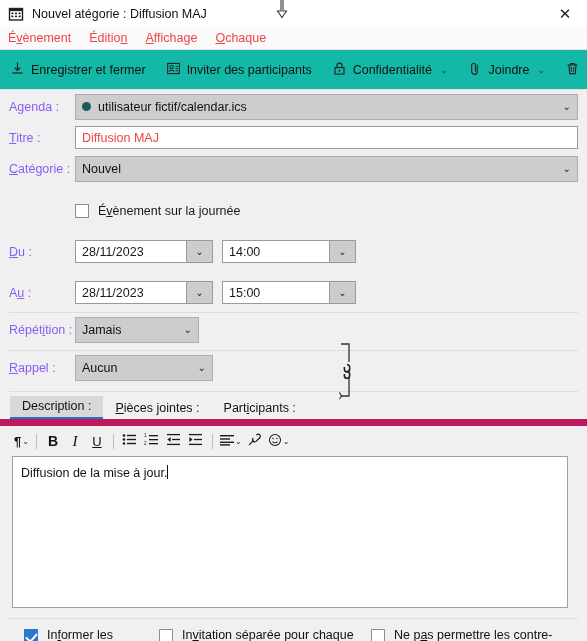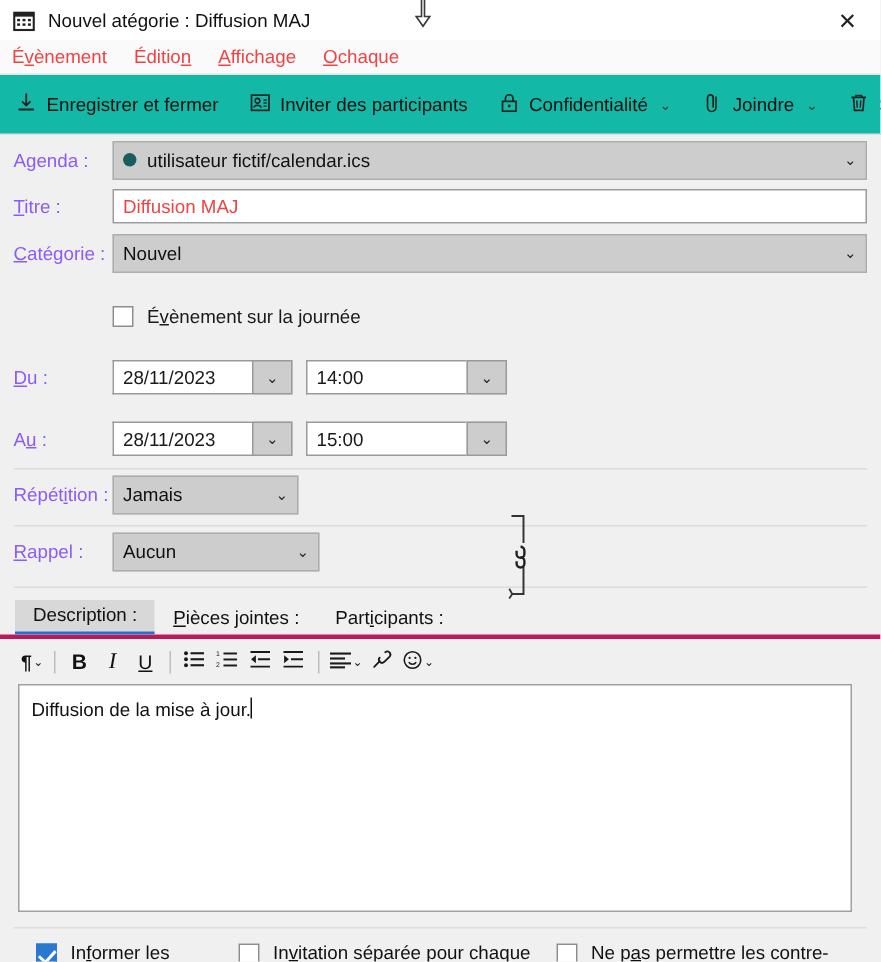--- a/index.html
+++ b/index.html
@@ -139,21 +139,21 @@
     width: 5px; height: 9px;
     border: solid #fff;
     border-width: 0 2px 2px 0;
     transform: rotate(42deg);
   }
   .allday-row .cl { margin-left: 9px; font-size: 12.5px; }
 
   
   .dt-row { display: flex; align-items: center; height: 27px; margin-top: 14px; }
   .dt-row .lbl { width: 66px; }
-  .date-combo { width: 120px; display: flex; }
+  .date-combo { width: 138px; display: flex; }
   .time-combo { width: 134px; display: flex; margin-left: 9px; }
   .combo-input {
     background: #fff;
     border: 1px solid #9a9a9a;
     border-right: none;
     height: 23px;
     flex: 1 1 auto;
     display: flex; align-items: center;
     padding: 0 6px;
     font-size: 12.5px;
@@ -182,21 +182,21 @@
     background: #dcdcdc;
     margin: 6px 0 0 0;
   }
 
   
   .tabs {
     display: flex;
     align-items: flex-end;
     margin-top: 10px;
     padding-left: 10px;
-    border-bottom: 3px solid #be185d;
+    border-bottom: 7px solid #be185d;
     height: 24px;
   }
   .tab {
     padding: 3px 12px 4px 12px;
     font-size: 12.5px;
     color: #111;
     cursor: default;
     white-space: nowrap;
   }
   .tab.active {

